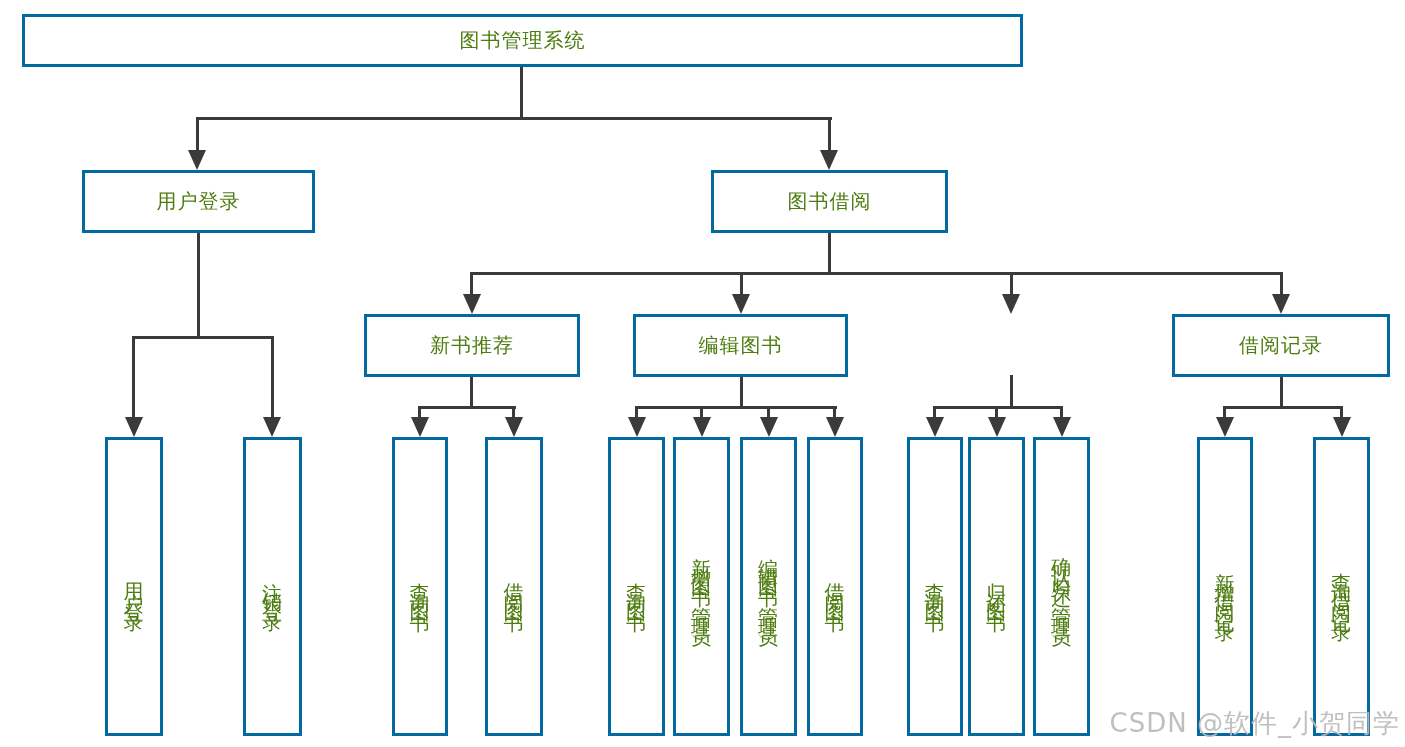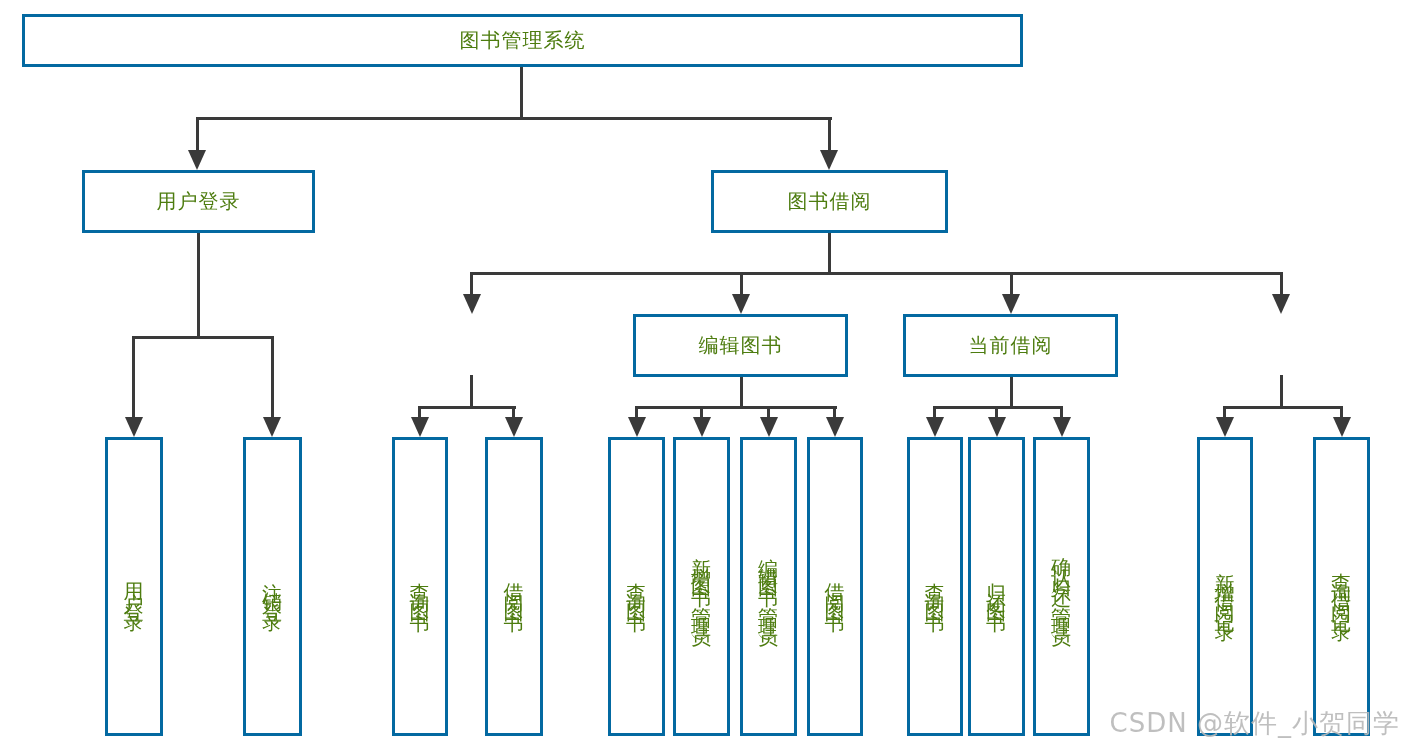--- a/index.html
+++ b/index.html
@@ -92,25 +92,28 @@
   <div class="hl" style="left:470px;top:272px;width:813px"></div>
   <div class="vl" style="left:470px;top:272px;height:24px"></div>
   <div class="arr" style="left:463px;top:294px"></div>
   <div class="vl" style="left:740px;top:272px;height:24px"></div>
   <div class="arr" style="left:732px;top:294px"></div>
   <div class="vl" style="left:1010px;top:272px;height:24px"></div>
   <div class="arr" style="left:1002px;top:294px"></div>
   <div class="vl" style="left:1280px;top:272px;height:24px"></div>
   <div class="arr" style="left:1272px;top:294px"></div>
 
+  <div class="node" style="left:364px;top:314px;width:216px;height:63px">
+    <span>新书推荐</span>
+  </div>
   <div class="node" style="left:633px;top:314px;width:215px;height:63px">
     <span>编辑图书</span>
   </div>
-  <div class="node" style="left:903px;top:314px;width:215px;height:63px">
-    <span>当前借阅</span>
+  <div class="node" style="left:1172px;top:314px;width:218px;height:63px">
+    <span>借阅记录</span>
   </div>
 
   <div class="vl" style="left:470px;top:375px;height:33px"></div>
   <div class="hl" style="left:418px;top:406px;width:98px"></div>
   <div class="vl" style="left:418px;top:406px;height:13px"></div>
   <div class="arr" style="left:411px;top:417px"></div>
   <div class="vl" style="left:512px;top:406px;height:13px"></div>
   <div class="arr" style="left:505px;top:417px"></div>
 
   <div class="vl" style="left:740px;top:375px;height:33px"></div>

